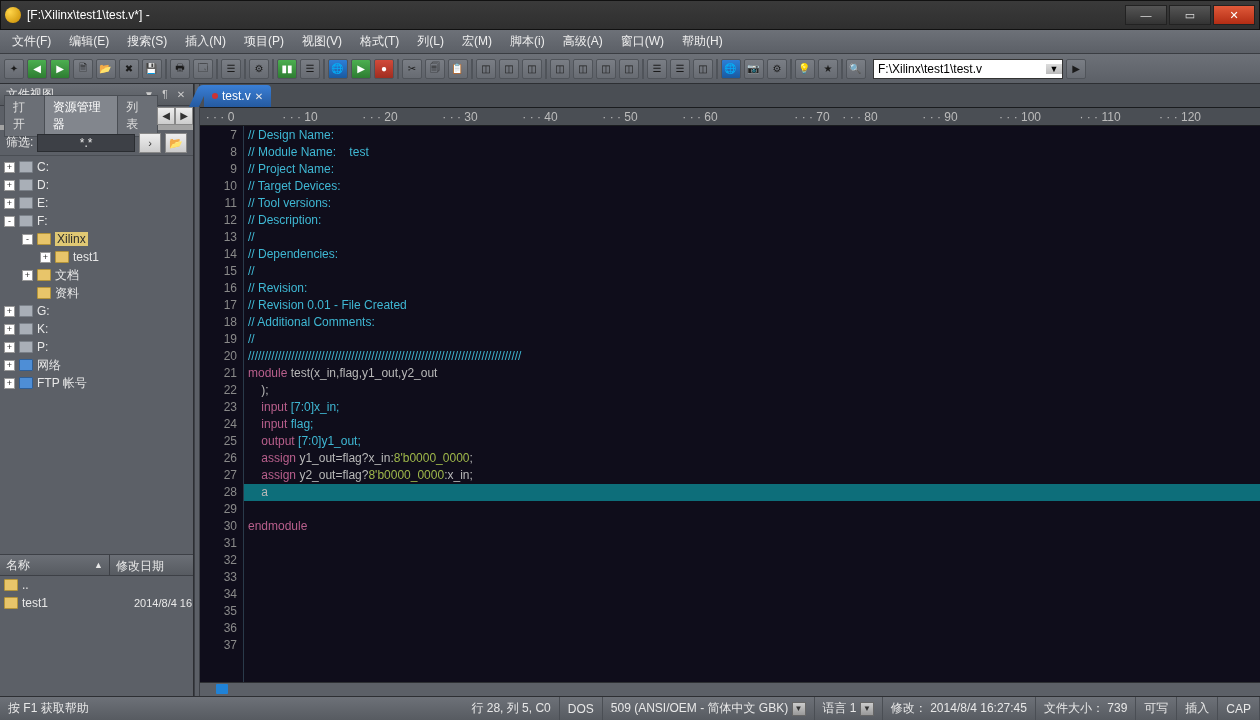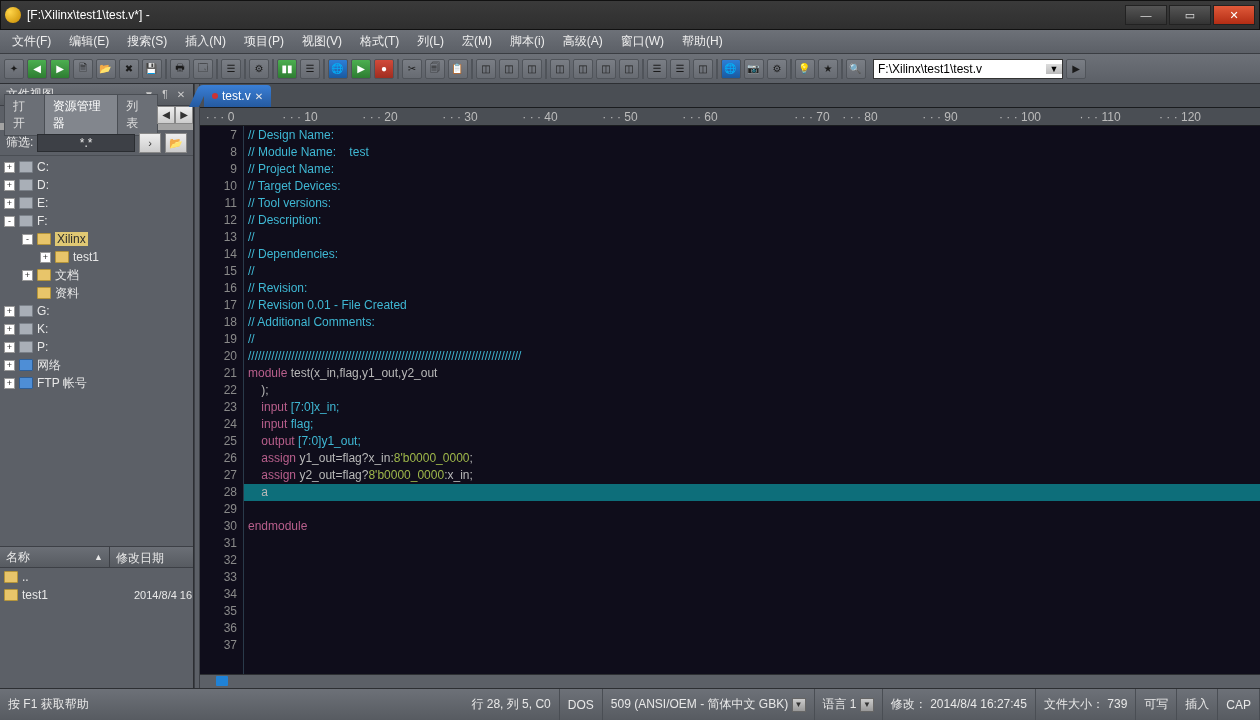--- a/index.html
+++ b/index.html
@@ -19,21 +19,21 @@
 .tbtn.red{ background: linear-gradient(#d24a3a,#a02d20); color:#fff;}
 .tsep { width: 2px; height: 20px; background: #50545a; }
 .pathbox { margin-left: 4px; background: #fff; border: 1px solid #333; height: 20px; width: 190px; display: flex; align-items: center; }
 .pathbox input { border: none; outline: none; flex: 1; padding: 0 4px; font-size: 12px; }
 .pathbox .dd { width: 16px; background: linear-gradient(#ddd,#bbb); text-align:center; font-size:9px;}
 .main { flex: 1; display: flex; min-height: 0; }
 .sidebar { width: 194px; background: #5c6067; border-right: 1px solid #2d2f33; display: flex; flex-direction: column; color: #e8e8e8; }
 .panel-title { height: 22px; background: linear-gradient(#6b6f76,#575b61); border-bottom: 1px solid #3d4046; display: flex; align-items: center; padding: 0 6px; color:#e8e8e8; }
 .panel-title .spacer { flex:1; }
 .panel-title .pin,.panel-title .x{ width:12px;text-align:center;color:#ccc;font-size:10px;margin-left:4px;}
-.subtabs { height: 24px; background: #5c6067; display:flex; align-items:center; border-bottom:7px solid #a3a3a3; padding-left:4px;}
+.subtabs { height: 24px; background: #5c6067; display:flex; align-items:center; border-bottom:5px solid #a3a3a3; padding-left:4px;}
 .subtabs .st { padding: 3px 8px; background: #6b6f76; border:1px solid #4a4e54; color:#ddd; margin-right:-1px;}
 .subtabs .st.active { background: #82868d; color:#fff;}
 .subtabs .nav { margin-left:auto; display:flex;}
 .subtabs .nav .nb { width:18px;height:18px;background:linear-gradient(#eee,#ccc);border:1px solid #888;color:#333;text-align:center;font-size:10px;line-height:16px;}
 .filterrow { height:26px; display:flex; align-items:center; padding:0 6px; gap:4px; border-bottom:1px solid #4a4e54;}
 .filterrow .lbl { color:#e8e8e8; }
 .filterrow .box { flex:1; background:#3d4046; border:1px solid #2a2d31; height:18px; display:flex;align-items:center;justify-content:center;color:#e8e8e8;}
 .filterrow .fbtn { width:22px;height:20px;background:linear-gradient(#eee,#ccc);border:1px solid #888;color:#333;text-align:center;line-height:18px;font-size:11px;}
 .tree { flex:1; overflow:auto; padding:2px 0; }
 .tree .node { display:flex; align-items:center; height:18px; padding-left:4px; color:#e8e8e8; white-space:nowrap;}
@@ -65,21 +65,21 @@
 .code { flex:1; padding:1px 4px 0 4px; white-space:pre; overflow:hidden;}
 .code div { height:17px; }
 .code .hl { background:#0d6e7a; display:block; margin:0 -4px; padding:0 4px;}
 .c-comment { color:#3fb8d4; }
 .c-kw { color:#b85f8c; }
 .c-type { color:#3fb8d4; }
 .c-id { color:#b8b8b8; }
 .c-str { color:#9fb84a; }
 .bookmark-strip{height:14px;background:#5c6067;border-top:1px solid #2d2f33;position:relative;}
 .bookmark-strip .bm{position:absolute;left:16px;top:1px;width:12px;height:10px;background:#2082d6;border-radius:1px;}
-.statusbar { height:32px; background:linear-gradient(#6d7178,#575b61); border-top:1px solid #2d2f33; display:flex; align-items:center; color:#e8e8e8; font-size:11px;}
+.statusbar { height:24px; background:linear-gradient(#6d7178,#575b61); border-top:1px solid #2d2f33; display:flex; align-items:center; color:#e8e8e8; font-size:11px;}
 .statusbar .seg { padding:4px 8px; border-right:1px solid #4a4e54; height:100%; display:flex; align-items:center; white-space:nowrap;}
 .statusbar .help { flex:1; padding:0 8px;}
 .statusbar .dd2 { width:14px; background:linear-gradient(#ccc,#999); color:#333; text-align:center; font-size:8px; border:1px solid #666; height:14px; line-height:12px;}
 .midbar{width:6px;background:#5c6067;border-left:1px solid #3d4046;border-right:1px solid #3d4046;}
 </style>
 </head>
 <body>
 
 <div class="titlebar">
   <div class="app-icon"></div>

